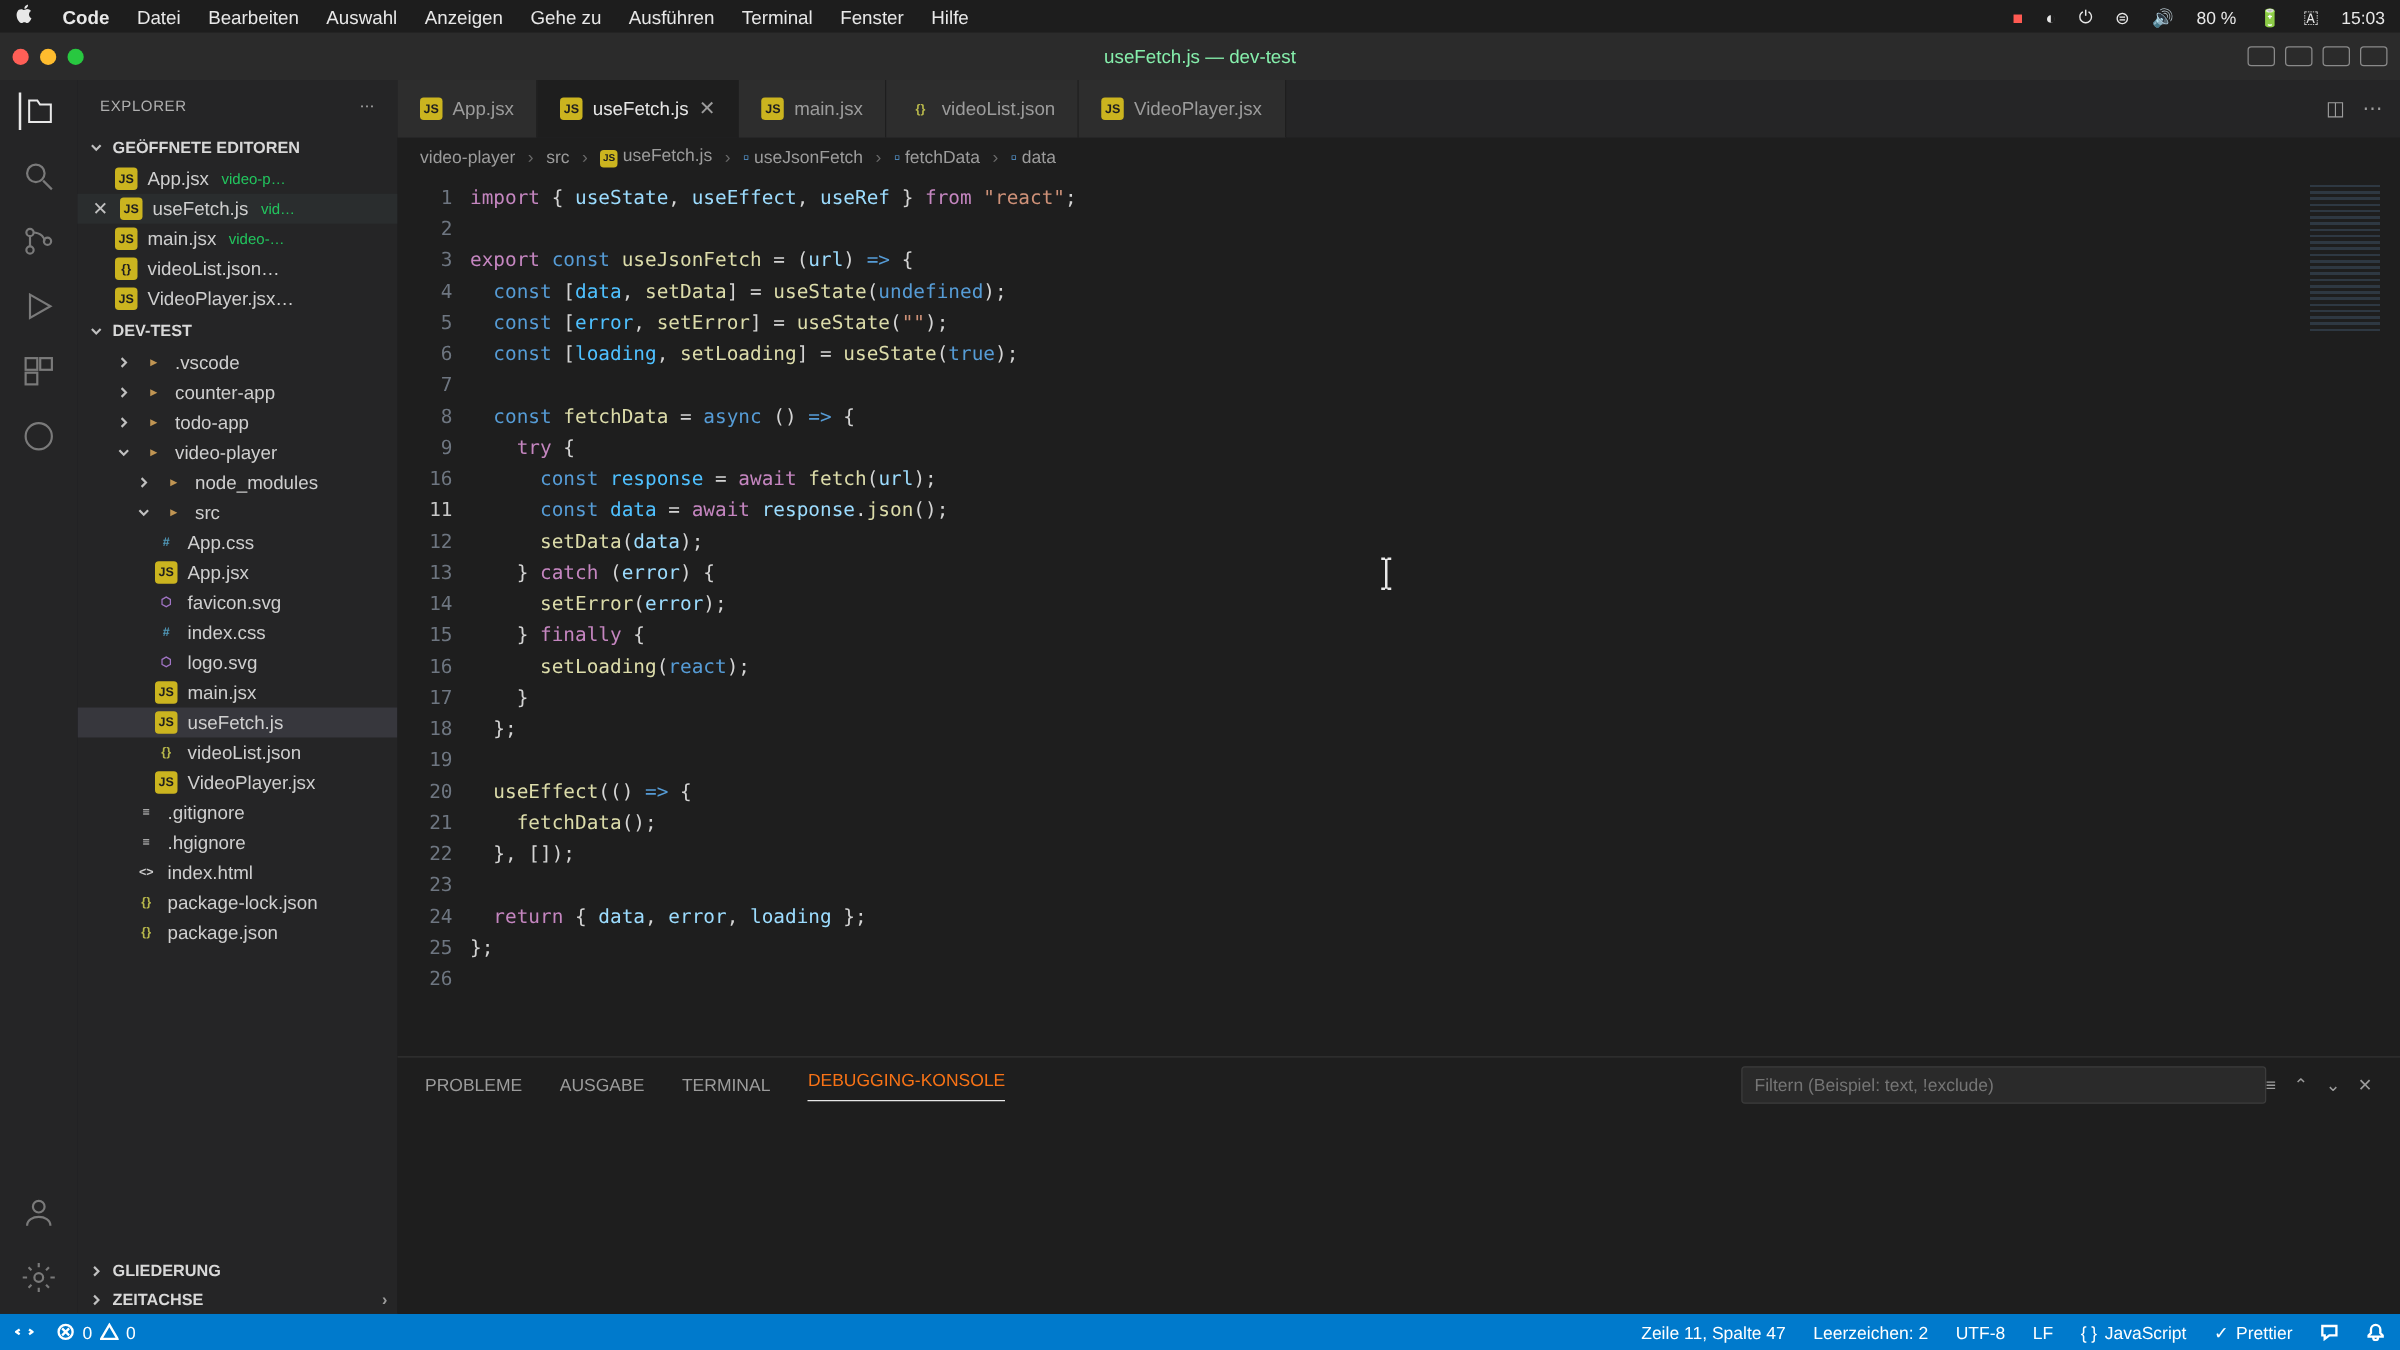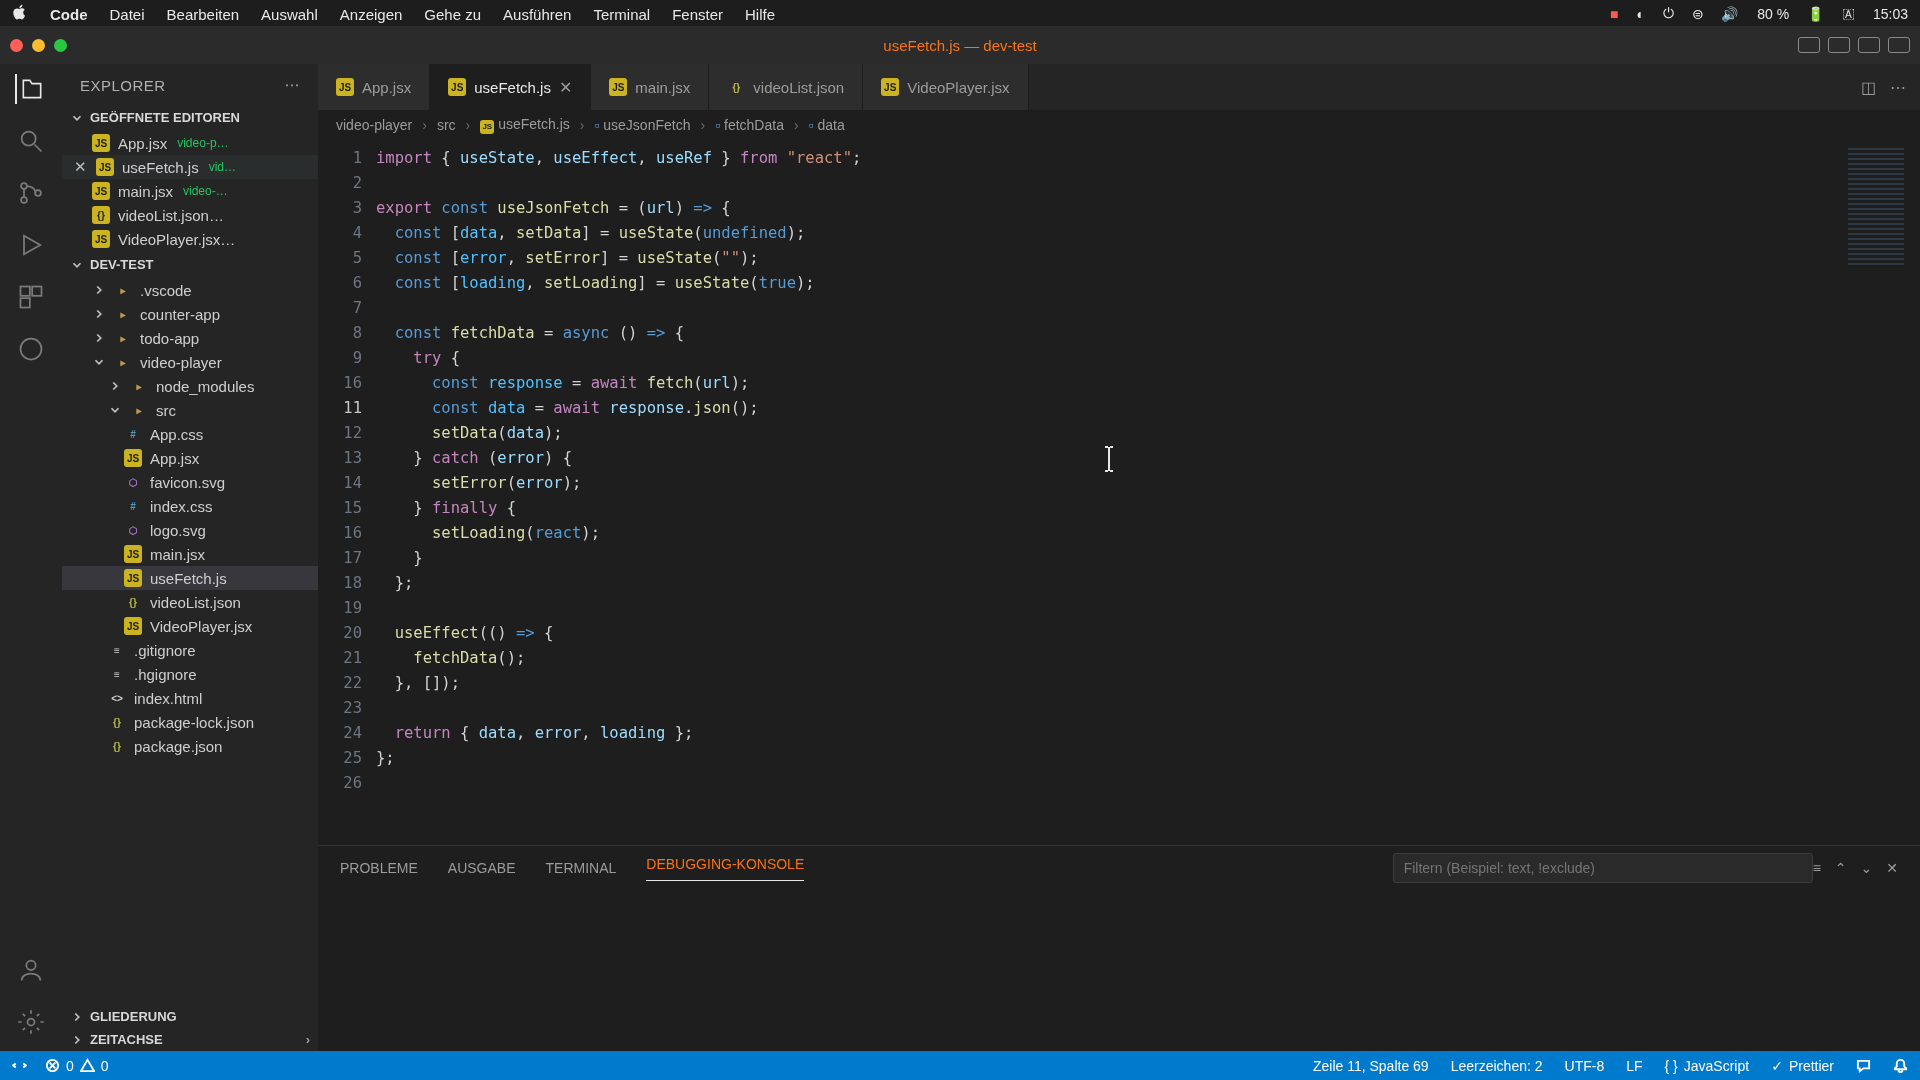--- a/index.html
+++ b/index.html
@@ -9,34 +9,34 @@
 .menubar { height:26px; background:rgba(30,30,30,.95); display:flex; align-items:center; padding:0 12px; font-size:15px; color:#e8e8e8; justify-content:space-between; }
 .menubar-left, .menubar-right { display:flex; align-items:flex-end; gap:22px; }
 .menubar-right { gap:18px; font-size:14px; }
 .apple-logo svg { width:16px; height:16px; fill:#e8e8e8; }
 
 
 .titlebar { height:38px; background:#2b2b2b; display:flex; align-items:center; padding:0 10px; position:relative; }
 .traffic { display:flex; gap:9px; }
 .dot { width:13px; height:13px; border-radius:50%; }
 .dot.red{background:#ff5f57}.dot.yellow{background:#febc2e}.dot.green{background:#28c840}
-.title-center { position:absolute; left:50%; transform:translateX(-50%); color:#f97316; font-size:15px; }
+.title-center { position:absolute; left:50%; transform:translateX(-50%); color:#86efac; font-size:15px; }
 .title-right { margin-left:auto; display:flex; gap:8px; }
 .title-right .lay { width:22px; height:16px; border:1.5px solid #8a8a8a; border-radius:3px; }
 
 
 .workbench { display:flex; height:calc(1080px - 26px - 38px - 29px); }
 .activitybar { width:62px; background:#252526; display:flex; flex-direction:column; align-items:center; padding-top:10px; gap:22px; }
 .activitybar .ab-item { width:30px; height:30px; display:flex; align-items:center; justify-content:center; color:#7a7a7a; }
 .activitybar .ab-item.active { color:#e8e8e8; border-left:2px solid #e8e8e8; margin-left:-2px; padding-left:2px; }
 .activitybar svg { width:28px; height:28px; fill:none; stroke:currentColor; stroke-width:1.5; }
 .ab-bottom { margin-top:auto; display:flex; flex-direction:column; gap:22px; padding-bottom:14px; }
 
 .sidebar { width:256px; background:#252526; display:flex; flex-direction:column; font-size:15px; }
-.side-title { height:42px; display:flex; align-items:center; justify-content:space-between; padding:0 18px; color:#b0b0b0; letter-spacing:.5px; font-size:15px; }
+.side-title { height:42px; display:flex; align-items:center; justify-content:space-between; padding:0 18px; color:#b0b0b0; letter-spacing:.5px; font-size:12px; }
 .side-title .dots { color:#b0b0b0; }
 .section-hdr { display:flex; align-items:center; gap:6px; padding:4px 8px; font-weight:700; font-size:13px; color:#d8d8d8; cursor:pointer; }
 .chev { width:14px;height:14px; display:inline-block;}
 .chev svg{width:14px;height:14px;stroke:#c0c0c0;fill:none;stroke-width:2}
 .tree { padding:2px 0; }
 .tree-item { display:flex; align-items:center; gap:8px; padding:3px 8px 3px 22px; color:#cfcfcf; white-space:nowrap; cursor:pointer; }
 .tree-item.lvl1{padding-left:30px}.tree-item.lvl2{padding-left:46px}.tree-item.lvl3{padding-left:62px}
 .tree-item.selected { background:#37373d; }
 .tree-item.active-open { background:#2a2d2e; }
 .tree-item .close-x{ margin-left:-18px; width:14px; color:#c0c0c0;}
@@ -476,21 +476,21 @@
         <circle cx="8" cy="8" r="6"></circle>
         <path d="M5 5l6 6M11 5l-6 6"></path>
       </svg>
       <span>0</span>
     <svg viewBox="0 0 16 16">
         <path d="M8 2l7 12H1z"></path>
       </svg>
       <span>0</span>
   </span>
   <div class="sb-right">
-    <span class="sb-item">Zeile 11, Spalte 69</span>
+    <span class="sb-item">Zeile 11, Spalte 47</span>
     <span class="sb-item">Leerzeichen: 2</span>
     <span class="sb-item">UTF-8</span>
     <span class="sb-item">LF</span>
     <span class="sb-item">{ } <span>JavaScript</span></span>
     <span class="sb-item">✓ <span>Prettier</span></span>
     <span class="sb-item">
         <svg viewBox="0 0 16 16">
           <path d="M2 3h12v8H8l-4 3v-3H2z"></path>
         </svg>
       </span>

